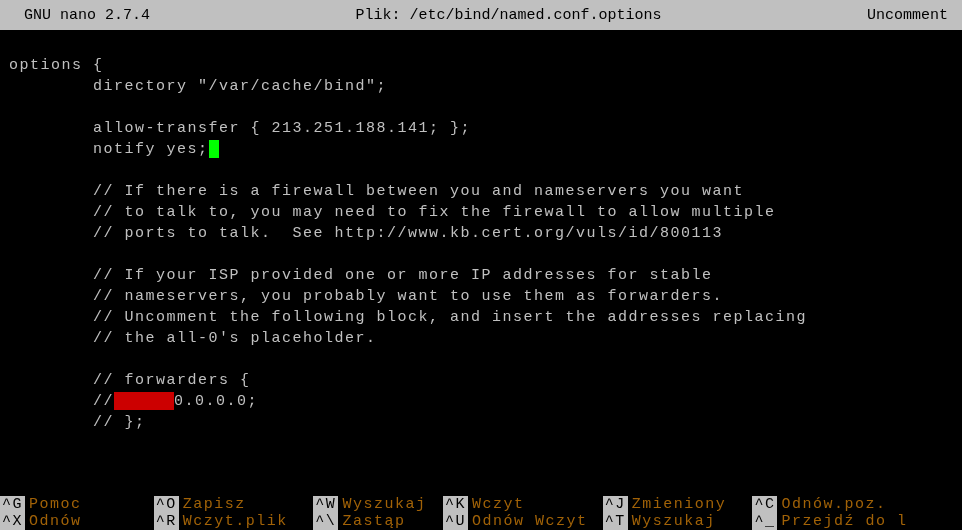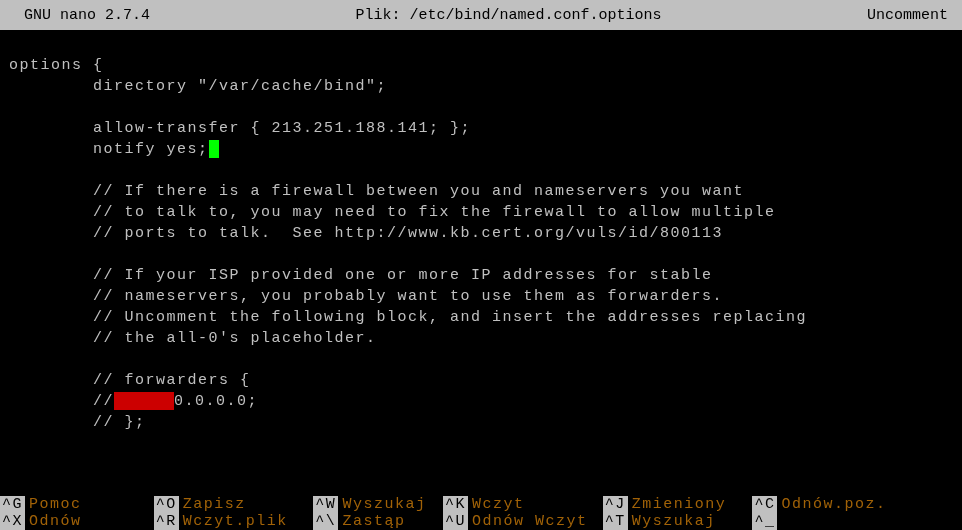--- a/index.html
+++ b/index.html
@@ -149,15 +149,16 @@
       <div class="shortcut sc3">
         <span class="key">^U</span>
         <span class="label">Odnów Wczyt</span>
       </div>
       <div class="shortcut sc4">
         <span class="key">^T</span>
         <span class="label">Wyszukaj</span>
       </div>
       <div class="shortcut sc5">
         <span class="key">^_</span>
+        <span class="label">Przejdź do l</span>
       </div>
     </div>
 </div>
 
 </body></html>

